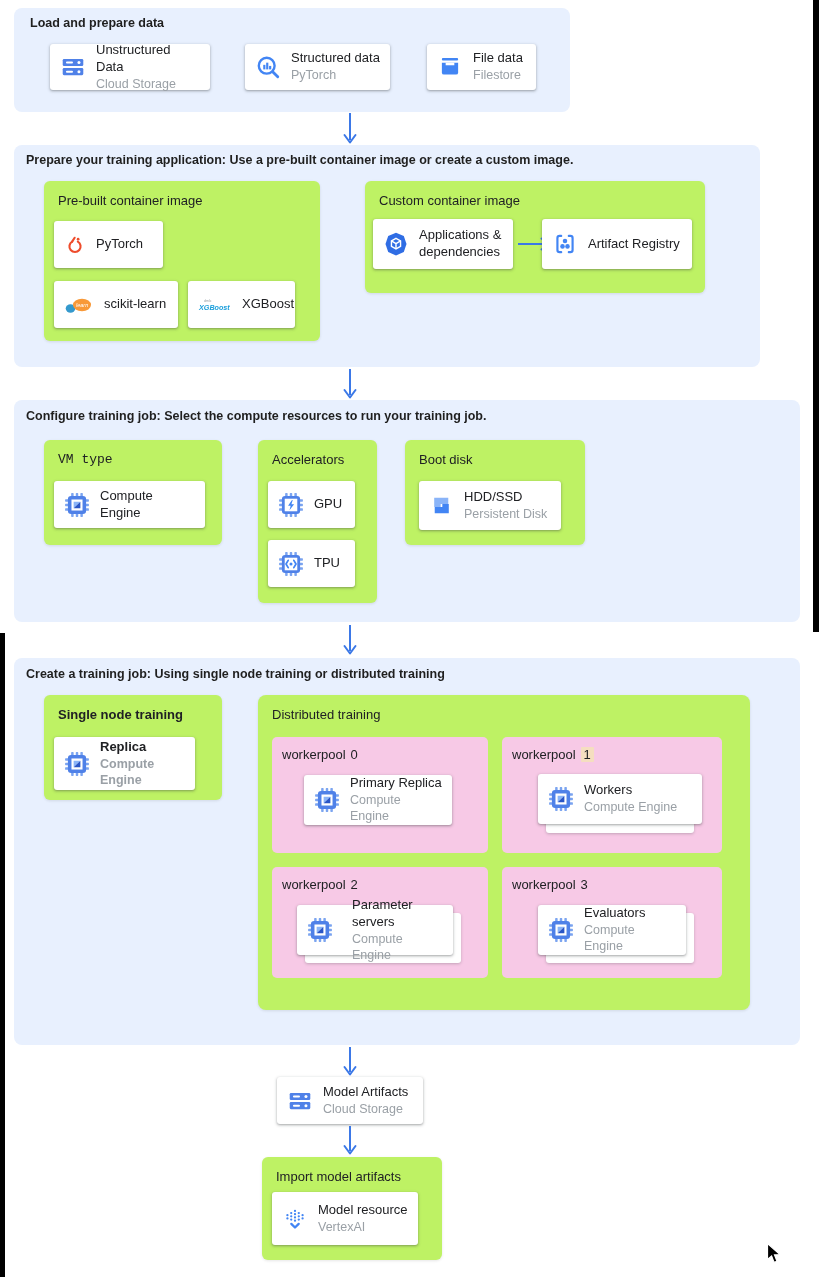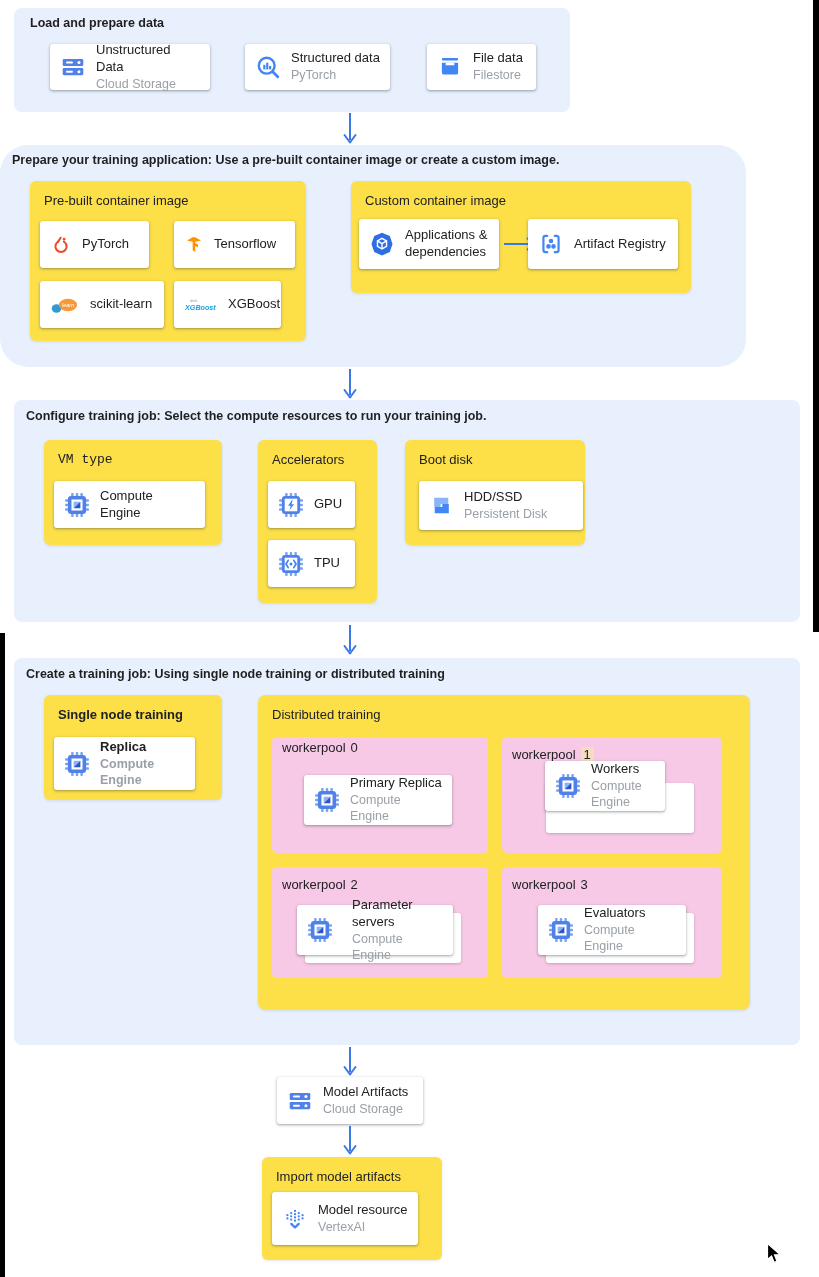--- a/index.html
+++ b/index.html
@@ -1,20 +1,20 @@
 <!DOCTYPE html>
 <html><head>
 <meta charset="utf-8">
 <style>
   html,body{margin:0;padding:0;background:#fff;}
   #app{position:relative;width:819px;height:1277px;background:#fff;overflow:hidden;
        font-family:"Liberation Sans","DejaVu Sans",sans-serif;}
   .sec{position:absolute;background:#e8f0fe;border-radius:8px;}
   .sec-h{position:absolute;font-weight:bold;font-size:12.5px;color:#1f1f1f;white-space:nowrap;}
-  .yp{position:absolute;background:#fde047;border-radius:6px;box-shadow:0 1px 3px rgba(0,0,0,.10);}
+  .yp{position:absolute;background:#bef264;border-radius:6px;box-shadow:0 1px 3px rgba(0,0,0,.10);}
   .yp-label{position:absolute;font-size:13px;color:#202124;white-space:nowrap;}
   .pink{position:absolute;background:#f7c9e6;border-radius:5px;}
   .pink-label{position:absolute;font-size:13px;color:#202124;white-space:nowrap;}
   .card{position:absolute;background:#fff;border-radius:3px;box-sizing:border-box;
         box-shadow:0 1px 2px rgba(60,64,67,.30),0 1px 3px 1px rgba(60,64,67,.14);
         display:flex;align-items:center;padding:0 10px;gap:10px;}
   .card-back{position:absolute;background:#fff;border-radius:3px;
         box-shadow:0 1px 3px rgba(60,64,67,.28);}
   .t{font-size:13px;color:#202124;line-height:1.3;}
   .s{font-size:12.5px;color:#9aa0a6;line-height:1.3;}
@@ -80,45 +80,37 @@
     </div>
   </div>
 
   <div class="abs" style="left:342px;top:113px;">
     <svg width="16" height="31" viewBox="0 0 16 31">
         <line x1="8" y1="0" x2="8" y2="27" stroke="#3b78e7" stroke-width="2"></line>
         <path d="M2.5 22 L8 29.5 L13.5 22" fill="none" stroke="#3b78e7" stroke-width="2" stroke-linejoin="round" stroke-linecap="round"></path>
       </svg>
   </div>
 
-  <div class="sec" style="left:0;top:145px;width:746px;height:222px;border-radius:28px;">
+  <div class="sec" style="left:14px;top:145px;width:746px;height:222px;">
     <div class="sec-h" style="left:12px;top:8px;">Prepare your training application: Use a pre-built container image or create a custom image.</div>
 
     <div class="yp" style="left:30px;top:36px;width:276px;height:160px;">
       <div class="yp-label" style="left:14px;top:12px;">Pre-built container image</div>
 
       <div class="card" style="left:10px;top:40px;width:109px;height:47px;">
         <span class="icon">
           <svg width="22" height="24" viewBox="0 0 24 24">
               <path d="M8.9 8.3 a6.1 6.1 0 1 0 6.2 0" stroke="#ee4c2c" stroke-width="2.3" fill="none" stroke-linecap="round"></path>
               <line x1="8.9" y1="8.3" x2="11.6" y2="4.1" stroke="#ee4c2c" stroke-width="2.3" stroke-linecap="round"></line>
               <circle cx="15.4" cy="5.7" r="1.5" fill="#ee4c2c"></circle>
             </svg>
         </span>
         <span class="t">PyTorch</span>
       </div>
 
-      <div class="card" style="left:144px;top:40px;width:121px;height:47px;">
-        <span class="icon">
-          <svg width="20" height="22" viewBox="0 0 24 24">
-              <path d="M10.4 2.8 L3.6 6.7 L10.4 8 V18.4 L13.4 20.4 V13.2 L16.8 15.1 V11.4 L13.4 9.5 V8 L20.4 6.7 L13.4 2.8 Z" fill="#ff9100"></path>
-            </svg>
-        </span>
-        <span class="t">Tensorflow</span>
-      </div>
 
       <div class="card" style="left:10px;top:100px;width:124px;height:47px;">
         <span class="icon">
           <svg width="30" height="20" viewBox="0 0 30 20">
               <ellipse cx="6.5" cy="13.5" rx="4.8" ry="4.2" fill="#3499cd"></ellipse>
               <ellipse cx="18" cy="10" rx="9" ry="6.2" fill="#f89939"></ellipse>
               <text x="12" y="12" font-size="5.5" font-style="italic" fill="#fff" font-family="Liberation Sans,sans-serif">learn</text>
             </svg>
         </span>
         <span class="t">scikit-learn</span>
@@ -258,21 +250,21 @@
               <path d="M9.4 8.6 L7.4 12 L9.4 15.4 M14.6 8.6 L16.6 12 L14.6 15.4" stroke="#4285f4" stroke-width="1.6" fill="none" stroke-linecap="round" stroke-linejoin="round"></path>
               <circle cx="12" cy="12" r="1.4" fill="#4285f4"></circle>
             </svg>
         </span>
         <span class="t">TPU</span>
       </div>
     </div>
 
     <div class="yp" style="left:391px;top:40px;width:180px;height:105px;">
       <div class="yp-label" style="left:14px;top:12px;">Boot disk</div>
-      <div class="card" style="left:14px;top:41px;width:164px;height:49px;">
+      <div class="card" style="left:14px;top:41px;width:142px;height:49px;">
         <span class="icon">
           <svg width="25" height="25" viewBox="0 0 24 24">
               <path d="M5 4.5 h13.5 v6 H11.2 v3 H5 Z" fill="#8ab4f8"></path>
               <path d="M19 19.5 H5.5 v-6 h7.3 v-3 H19 Z" fill="#4285f4"></path>
             </svg>
         </span>
         <span>
             <div class="t">HDD/SSD</div>
               <div class="s">Persistent Disk</div>
           </span>
@@ -319,21 +311,21 @@
             <div class="t">Replica</div>
               <div class="s">Compute Engine</div>
           </span>
       </div>
     </div>
 
     <div class="yp" style="left:244px;top:37px;width:492px;height:315px;border-radius:8px;">
       <div class="yp-label" style="left:14px;top:12px;">Distributed training</div>
 
       <div class="pink" style="left:14px;top:42px;width:216px;height:116px;">
-        <div class="pink-label" style="left:10px;top:3px;"><span>workerpool</span><span class="wp-num">0</span></div>
+        <div class="pink-label" style="left:10px;top:10px;"><span>workerpool</span><span class="wp-num">0</span></div>
         <div class="card" style="left:32px;top:38px;width:148px;height:50px;">
           <span class="icon">
             <svg width="26" height="26" viewBox="0 0 24 24">
                 <g fill="#7ba4f0">
                   <rect x="6.6" y="1" width="2.3" height="3.2" rx="0.6"></rect>
                   <rect x="10.85" y="1" width="2.3" height="3.2" rx="0.6"></rect>
                   <rect x="15.1" y="1" width="2.3" height="3.2" rx="0.6"></rect>
                   <rect x="6.6" y="19.8" width="2.3" height="3.2" rx="0.6"></rect>
                   <rect x="10.85" y="19.8" width="2.3" height="3.2" rx="0.6"></rect>
                   <rect x="15.1" y="19.8" width="2.3" height="3.2" rx="0.6"></rect>
@@ -353,21 +345,21 @@
           <span>
               <div class="t">Primary Replica</div>
                 <div class="s">Compute Engine</div>
             </span>
         </div>
       </div>
 
       <div class="pink" style="left:244px;top:42px;width:220px;height:116px;">
         <div class="pink-label" style="left:10px;top:10px;"><span>workerpool</span><span class="wp-num hl">1</span></div>
         <div class="card-back" style="left:44px;top:46px;width:148px;height:50px;"></div>
-        <div class="card" style="left:36px;top:24px;width:120px;height:50px;margin-left:7px;">
+        <div class="card" style="left:36px;top:37px;width:164px;height:50px;">
           <span class="icon">
             <svg width="26" height="26" viewBox="0 0 24 24">
                 <g fill="#7ba4f0">
                   <rect x="6.6" y="1" width="2.3" height="3.2" rx="0.6"></rect>
                   <rect x="10.85" y="1" width="2.3" height="3.2" rx="0.6"></rect>
                   <rect x="15.1" y="1" width="2.3" height="3.2" rx="0.6"></rect>
                   <rect x="6.6" y="19.8" width="2.3" height="3.2" rx="0.6"></rect>
                   <rect x="10.85" y="19.8" width="2.3" height="3.2" rx="0.6"></rect>
                   <rect x="15.1" y="19.8" width="2.3" height="3.2" rx="0.6"></rect>
                   <rect x="1" y="6.6" width="3.2" height="2.3" rx="0.6"></rect>

